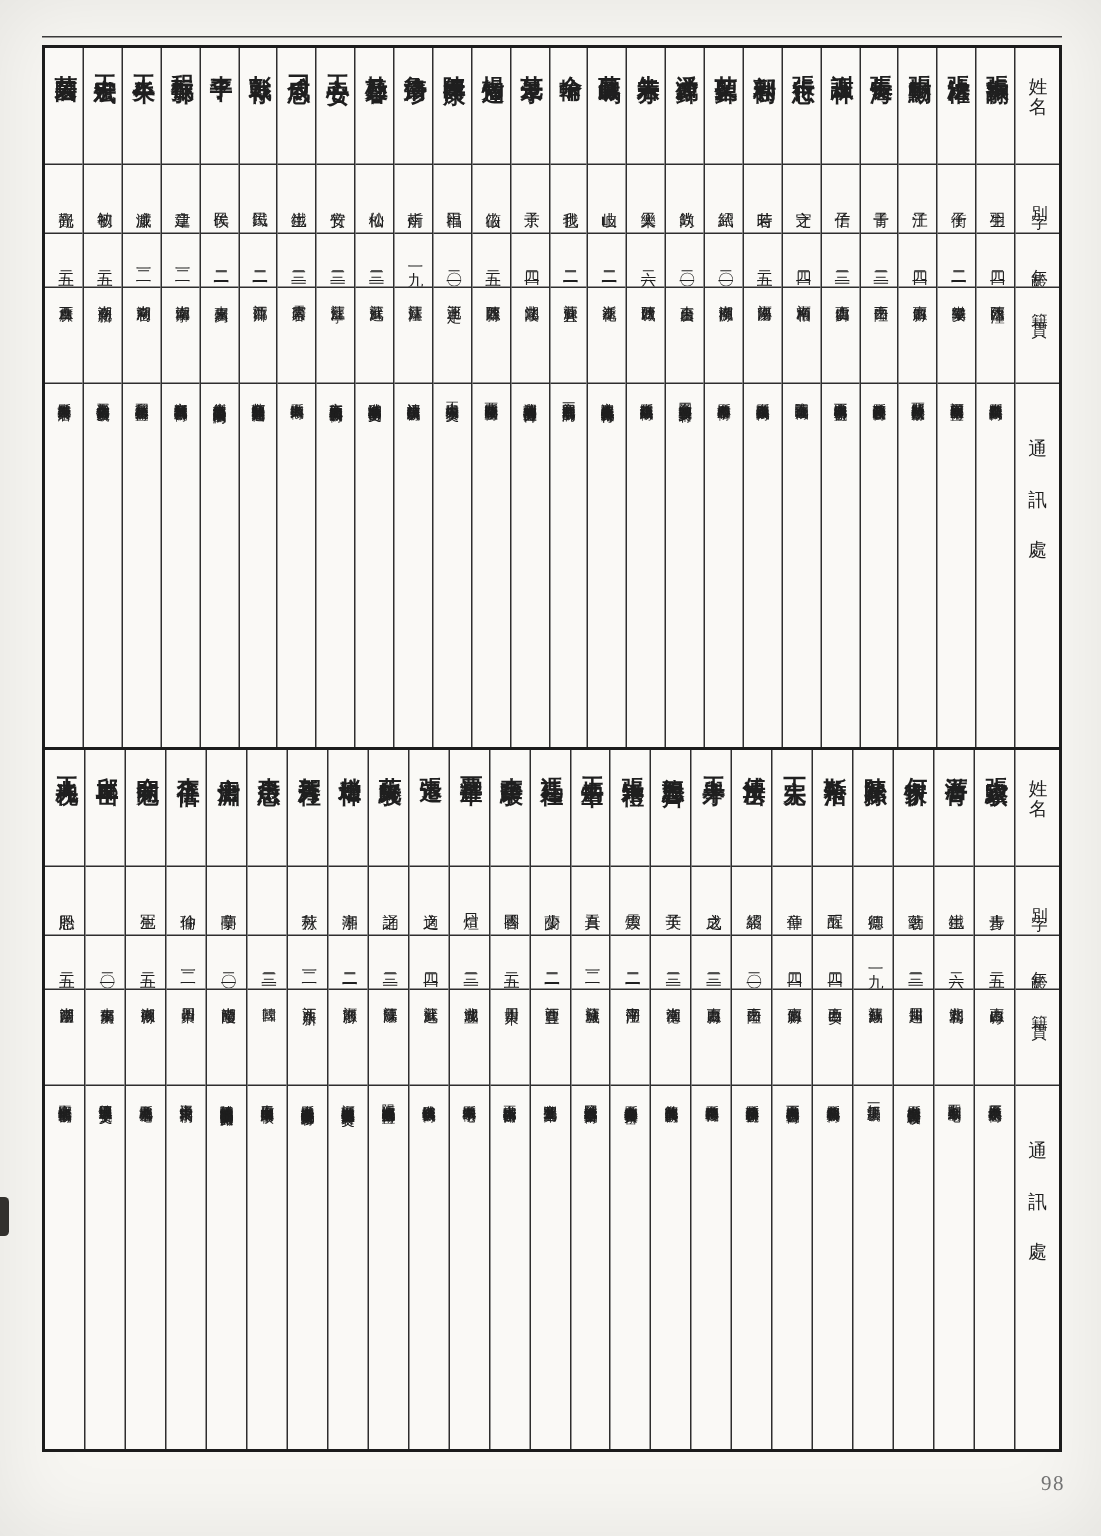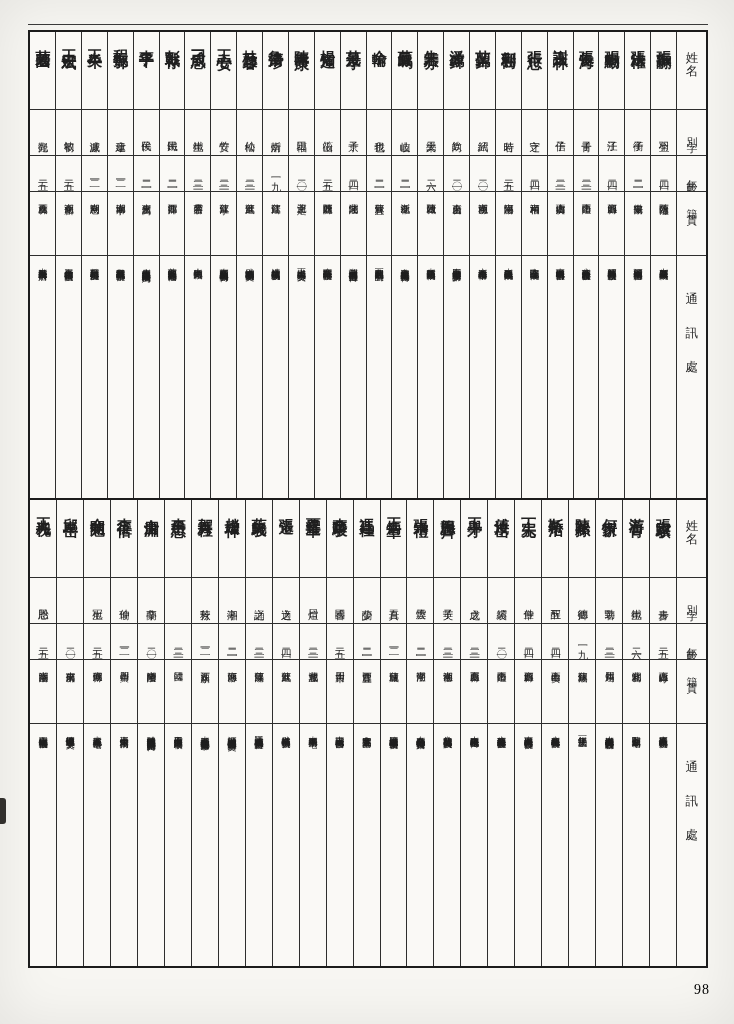--- a/index.html
+++ b/index.html
@@ -54,21 +54,21 @@
   .cell.origin { height: 64px; font-size: 9.5px;  padding-top: 4px; letter-spacing: .05em; }
   .cell.addr   { flex: 1 1 0; font-size: 9px; padding-top: 5px; border-bottom: none; line-height: 12.5px; letter-spacing: .04em; }
   .head .cell  { font-weight: 400; }
   .head .cell.name   { font-size: 12.5px; font-weight: 400; letter-spacing: .95em; padding-top: 10px; }
   .head .cell.zi     { font-size: 11px; letter-spacing: .4em; }
   .head .cell.age    { font-size: 11px; letter-spacing: .22em; }
   .head .cell.origin { font-size: 11px; letter-spacing: .55em; padding-top: 8px; }
   .head .cell.addr   { font-size: 12.5px; letter-spacing: 2.7em; padding-top: 26px; }
   .page-number {
     position: absolute; right: 24px; bottom: 26px;
-    font-size: 14px; letter-spacing: 1px; color: #000000;
+    font-size: 14px; letter-spacing: 1px; color: #737373;
   }
   .binding-mark {
     position: absolute; left: 0; top: 798px;
     width: 6px; height: 26px;
     background: #32302d; border-radius: 0 3px 3px 0;
   }
 </style>
 </head>
 <body>
 

